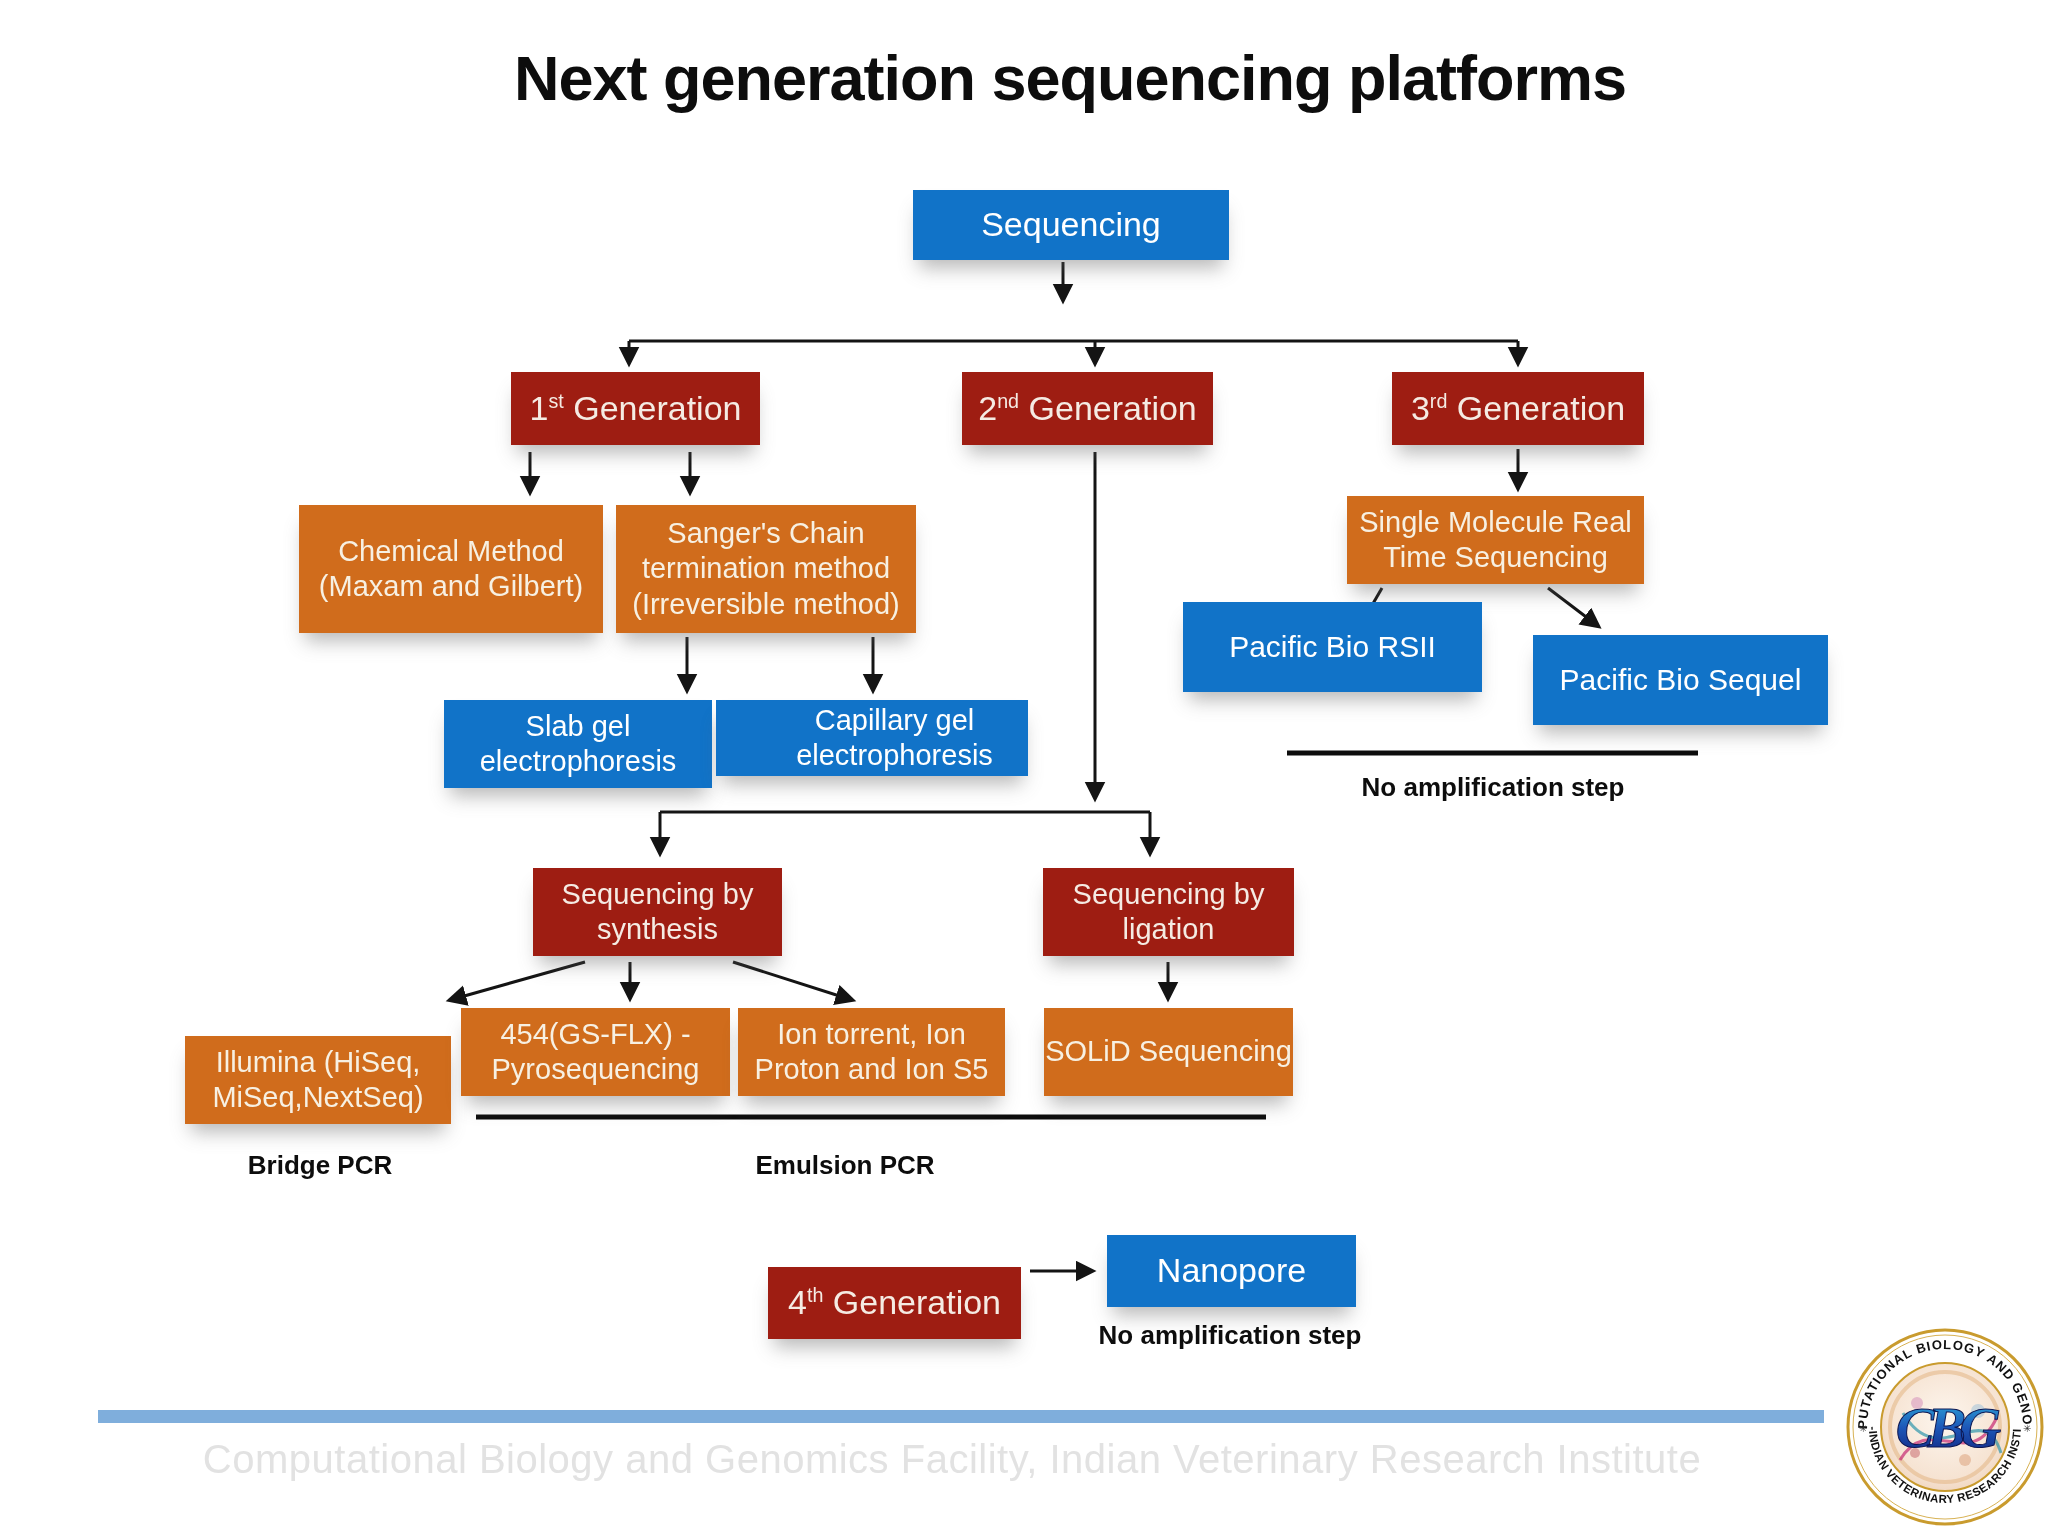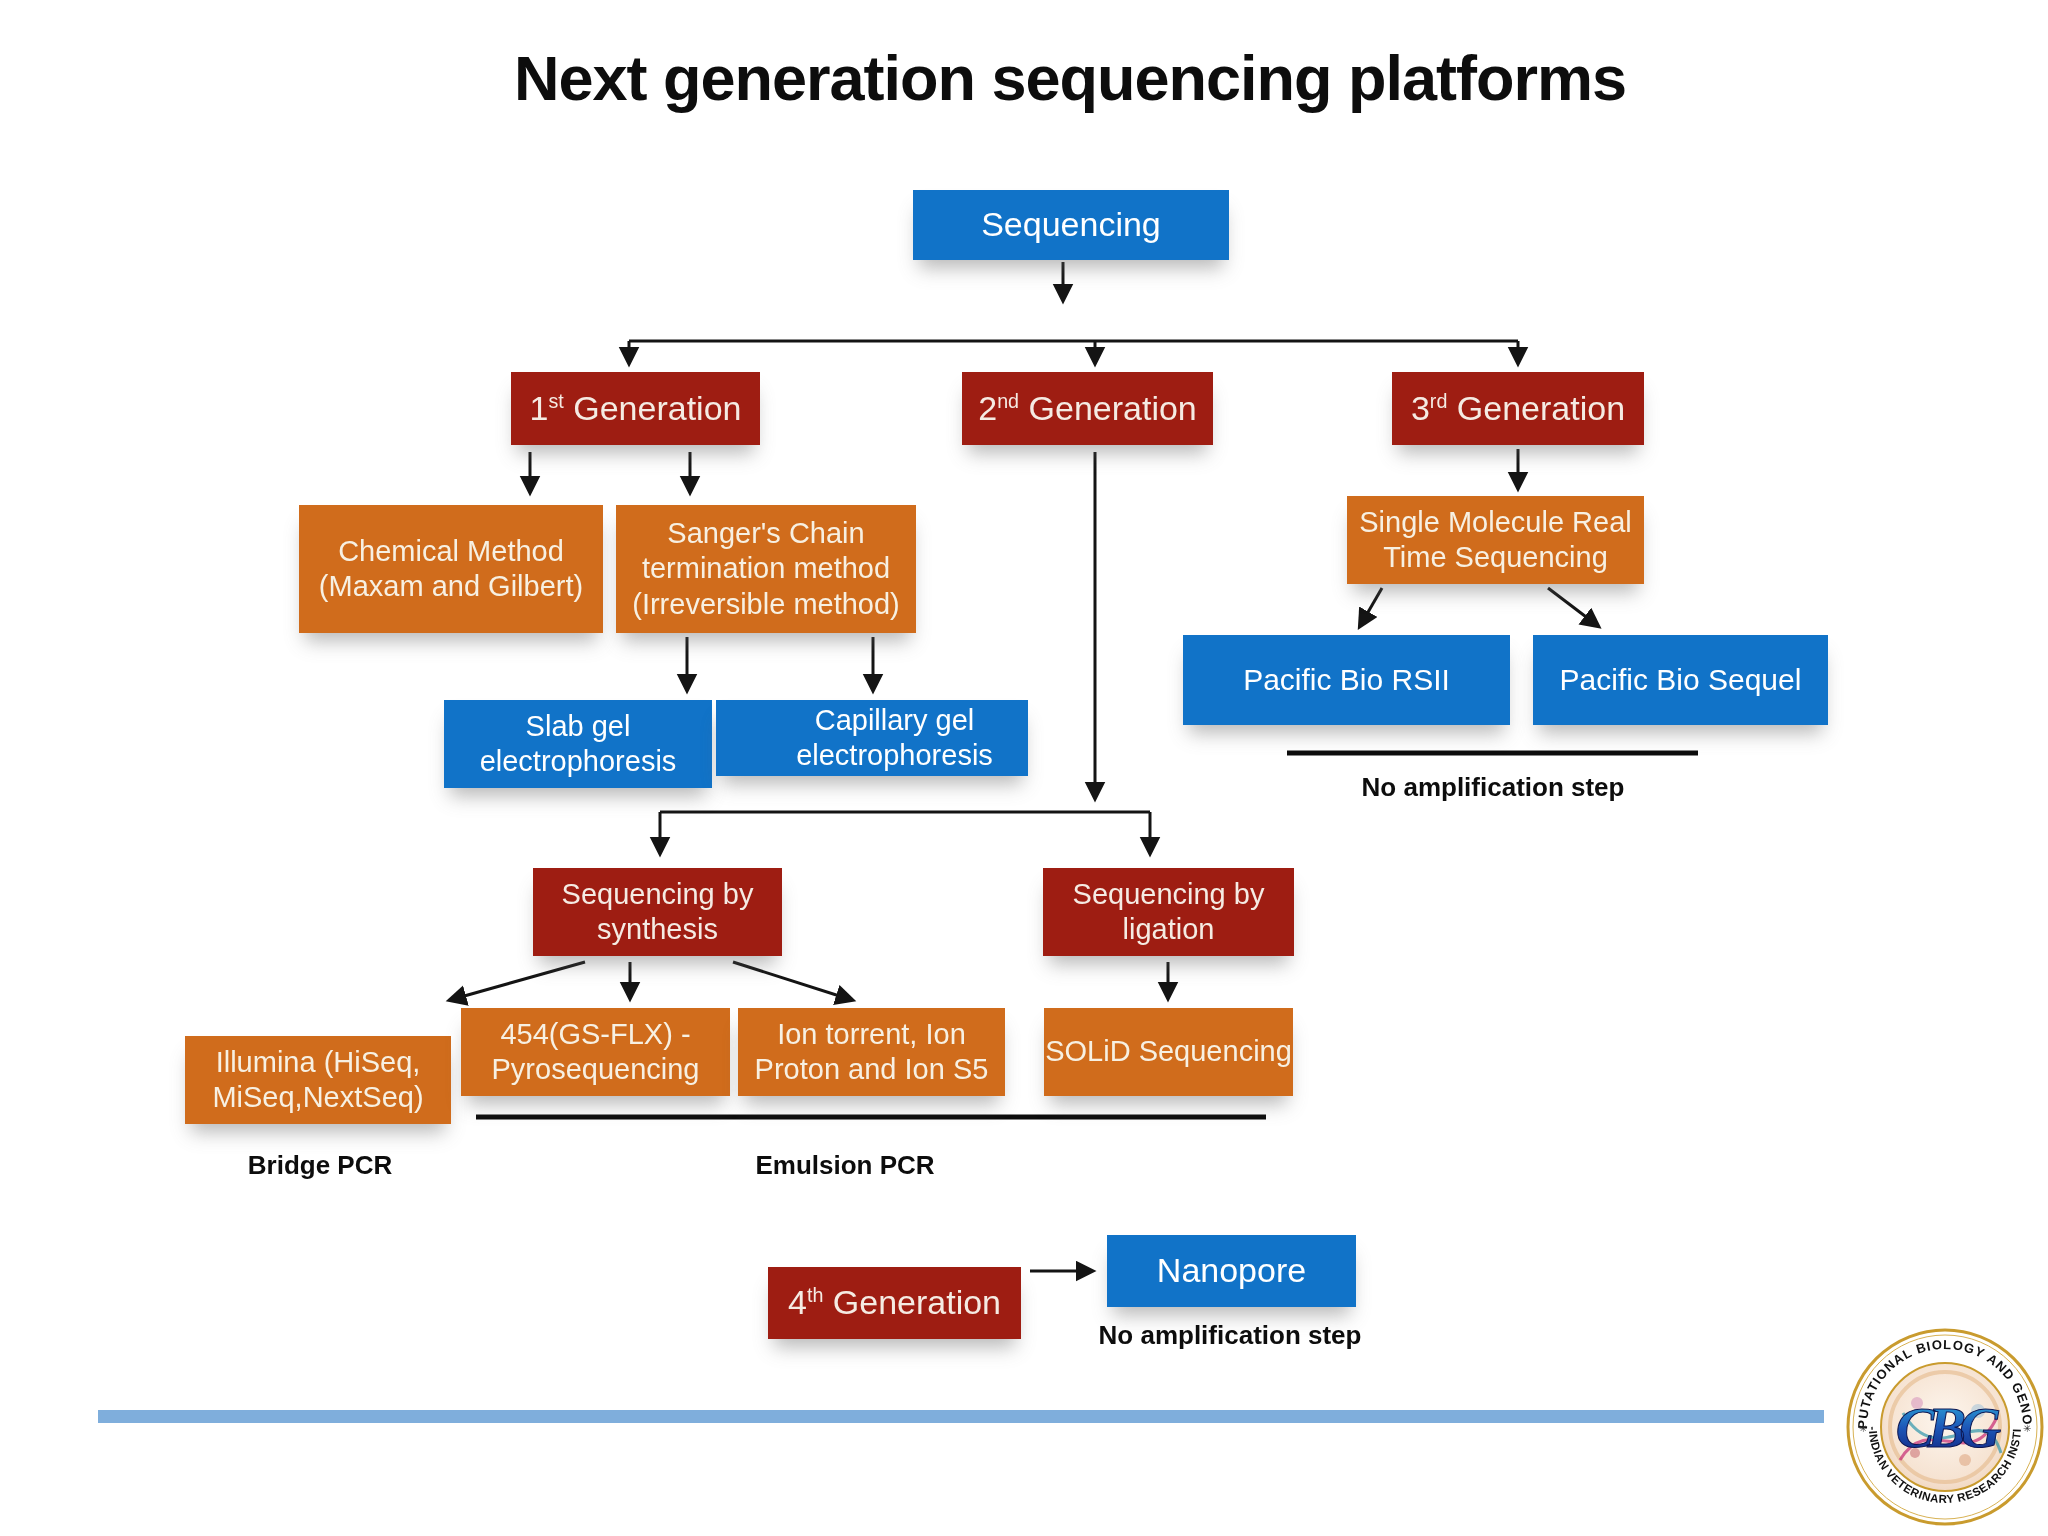--- a/index.html
+++ b/index.html
@@ -115,21 +115,21 @@
           <div>Capillary gel</div>
           <div>electrophoresis</div>
         </div>
       </div>
       <div class="node orange fs2" style="left: 1347px; top: 496px; width: 297px; height: 88px;">
         <div>
           <div>Single Molecule Real</div>
           <div>Time Sequencing</div>
         </div>
       </div>
-      <div class="node blue fs3" style="left: 1183px; top: 635px; width: 327px; height: 90px;">
+      <div class="node blue fs3" style="left: 1183px; top: 602px; width: 299px; height: 90px;">
         <span>Pacific Bio RSII</span>
       </div>
       <div class="node blue fs3" style="left: 1533px; top: 635px; width: 295px; height: 90px;">
         <span>Pacific Bio Sequel</span>
       </div>
       <div class="node red fs2" style="left: 533px; top: 868px; width: 249px; height: 88px;">
         <div>
           <div>Sequencing by</div>
           <div>synthesis</div>
         </div>
@@ -168,20 +168,21 @@
         <span>Nanopore</span>
       </div>
     </div>
 
   <div class="anno" style="left:1493px;top:772px;">No amplification step</div>
   <div class="anno" style="left:320px;top:1150px;">Bridge PCR</div>
   <div class="anno" style="left:845px;top:1150px;">Emulsion PCR</div>
   <div class="anno" style="left:1230px;top:1320px;">No amplification step</div>
 
   <div id="footer-bar"></div>
+  <div id="footer-text">Computational Biology and Genomics Facility, Indian Veterinary Research Institute</div>
 
   <svg id="logo" viewBox="0 0 200 204">
     <defs>
       <linearGradient id="blueGrad" x1="0" y1="0" x2="0" y2="1">
         <stop offset="0" stop-color="#2fb6e0"></stop>
         <stop offset="0.5" stop-color="#1d57b8"></stop>
         <stop offset="1" stop-color="#101f7a"></stop>
       </linearGradient>
       <radialGradient id="discGrad" cx="0.5" cy="0.45" r="0.65">
         <stop offset="0" stop-color="#fdf6ee"></stop>

